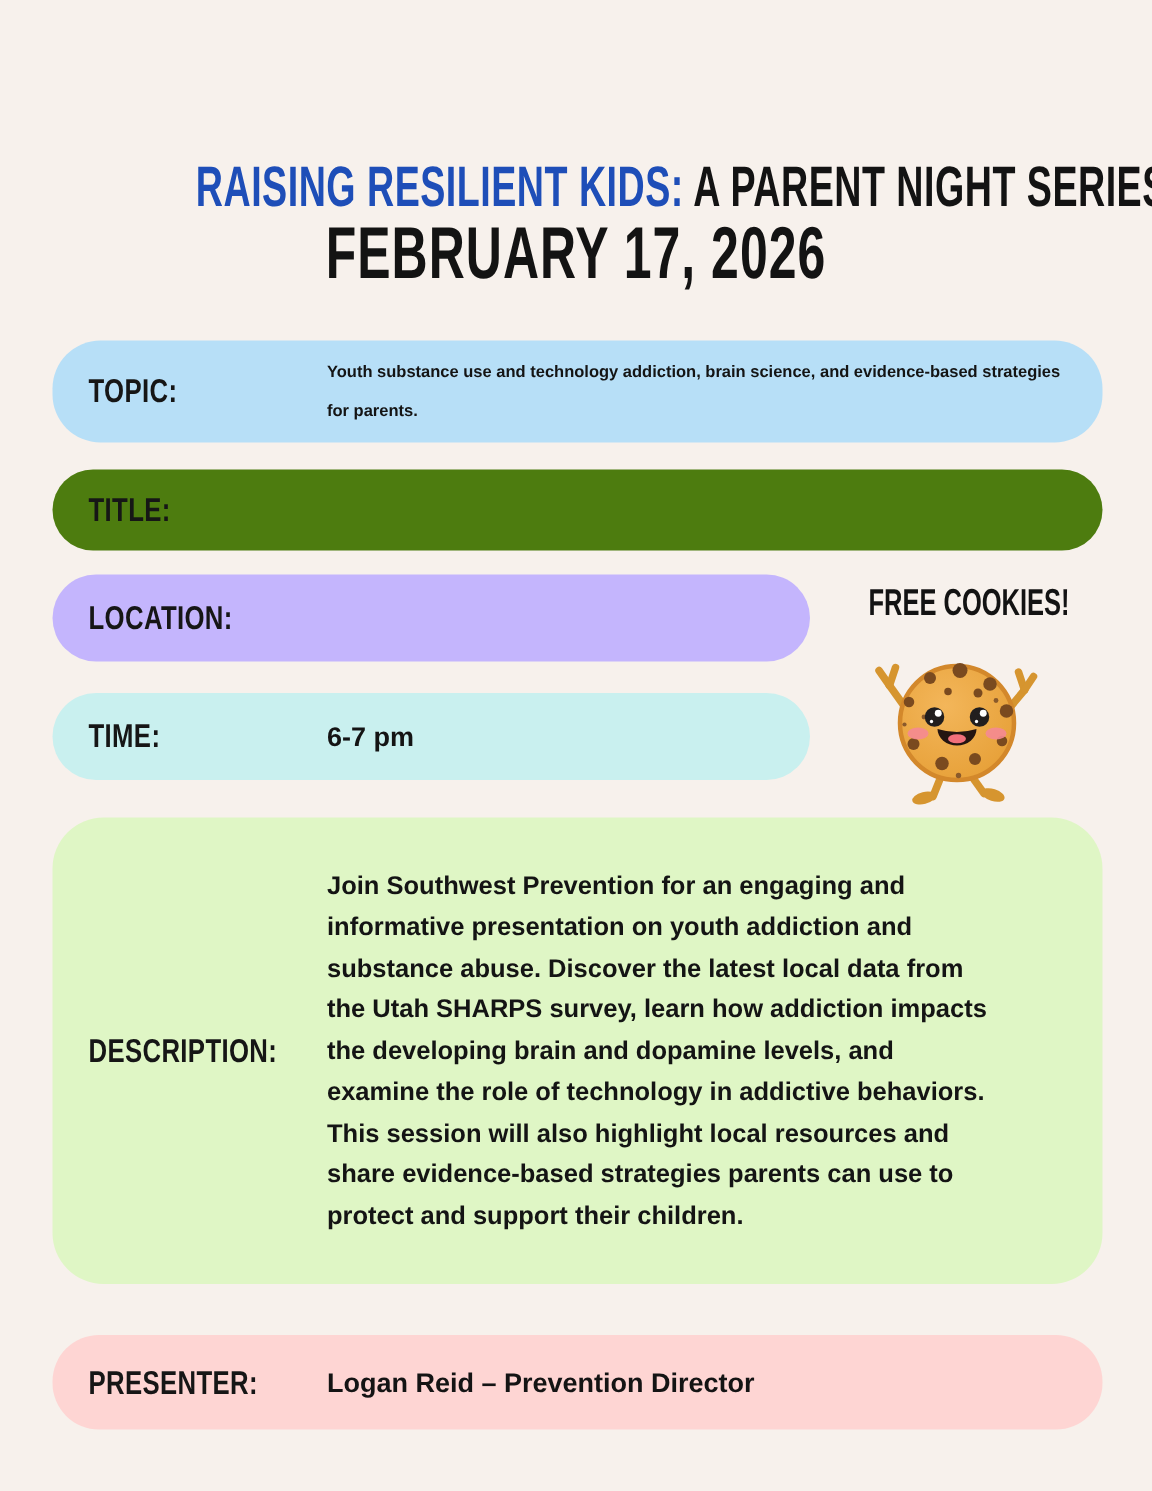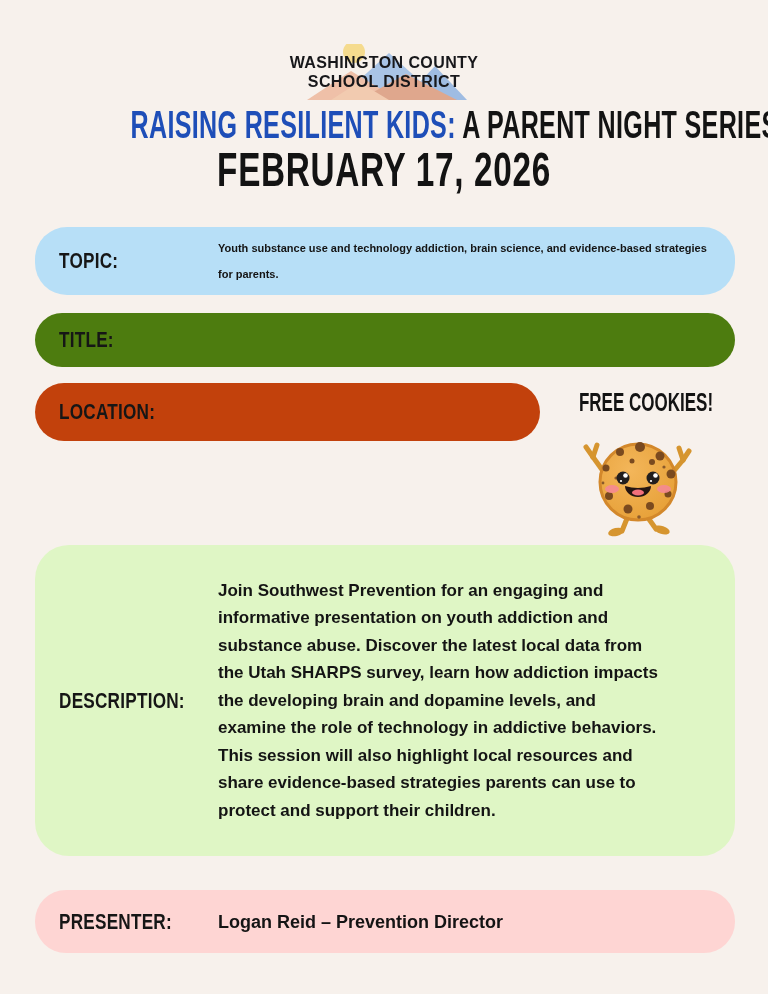--- a/index.html
+++ b/index.html
@@ -57,54 +57,44 @@
     white-space:nowrap; font-weight:800; font-size:25px; line-height:1;
     transform:scaleX(0.68); transform-origin:center top; color:#131313;
   }
   .cookie-wrap { position:absolute; top:426px; left:576px; width:124px; height:112px; }
 </style>
 </head>
 <body>
 
 <div class="flyer">
 
-  <header class="logo">
-    <svg viewBox="0 0 160 56" aria-hidden="true">
-      <circle cx="47" cy="8" r="11" fill="#F5DB8E"></circle>
-      <polygon points="30,56 82,9 134,56" fill="#A9C4E6"></polygon>
-      <polygon points="96,56 128,22 160,56" fill="#9FBCE2"></polygon>
-      <polygon points="0,56 44,27 92,56" fill="#EFC0A8"></polygon>
-      <polygon points="52,56 99,30 150,56" fill="#DFA78D"></polygon>
-      <polygon points="24,56 52,38 82,56" fill="#F2CBB0"></polygon>
-    </svg>
-    <div class="logo-text">
-      <div>WASHINGTON COUNTY</div>
-      <div>SCHOOL DISTRICT</div>
-    </div>
-  </header>
 
   <h1 class="series-title">
     <span class="hl">RAISING RESILIENT KIDS:</span>
     <span>A PARENT NIGHT SERIES</span>
   </h1>
   <h2 class="event-date">FEBRUARY 17, 2026</h2>
 
   <section class="row row-topic" style="background: rgb(183, 223, 247);">
     <span class="label">TOPIC:</span>
     <div class="value">Youth substance use and technology addiction, brain science, and evidence-based strategies for parents.</div>
   </section>
 
   <section class="row row-title" style="background: #4d7c0f;">
     <span class="label">TITLE:</span>
   </section>
 
-  <section class="row row-location" style="background: #c2410c;">
+  <section class="row row-location" style="background: #c4b5fd;">
     <span class="label">LOCATION:</span>
   </section>
 
+  <section class="row row-time" style="background: rgb(201, 240, 239);">
+    <span class="label">TIME:</span>
+    <div class="value">6-7 pm</div>
+  </section>
 
   <section class="row row-description" style="background: rgb(223, 246, 197);">
     <span class="label">DESCRIPTION:</span>
     <div class="value">Join Southwest Prevention for an engaging and informative presentation on youth addiction and substance abuse. Discover the latest local data from the Utah SHARPS survey, learn how addiction impacts the developing brain and dopamine levels, and examine the role of technology in addictive behaviors. This session will also highlight local resources and share evidence-based strategies parents can use to protect and support their children.</div>
   </section>
 
   <section class="row row-presenter" style="background: rgb(254, 213, 211);">
     <span class="label">PRESENTER:</span>
     <div class="value">Logan Reid – Prevention Director</div>
   </section>

